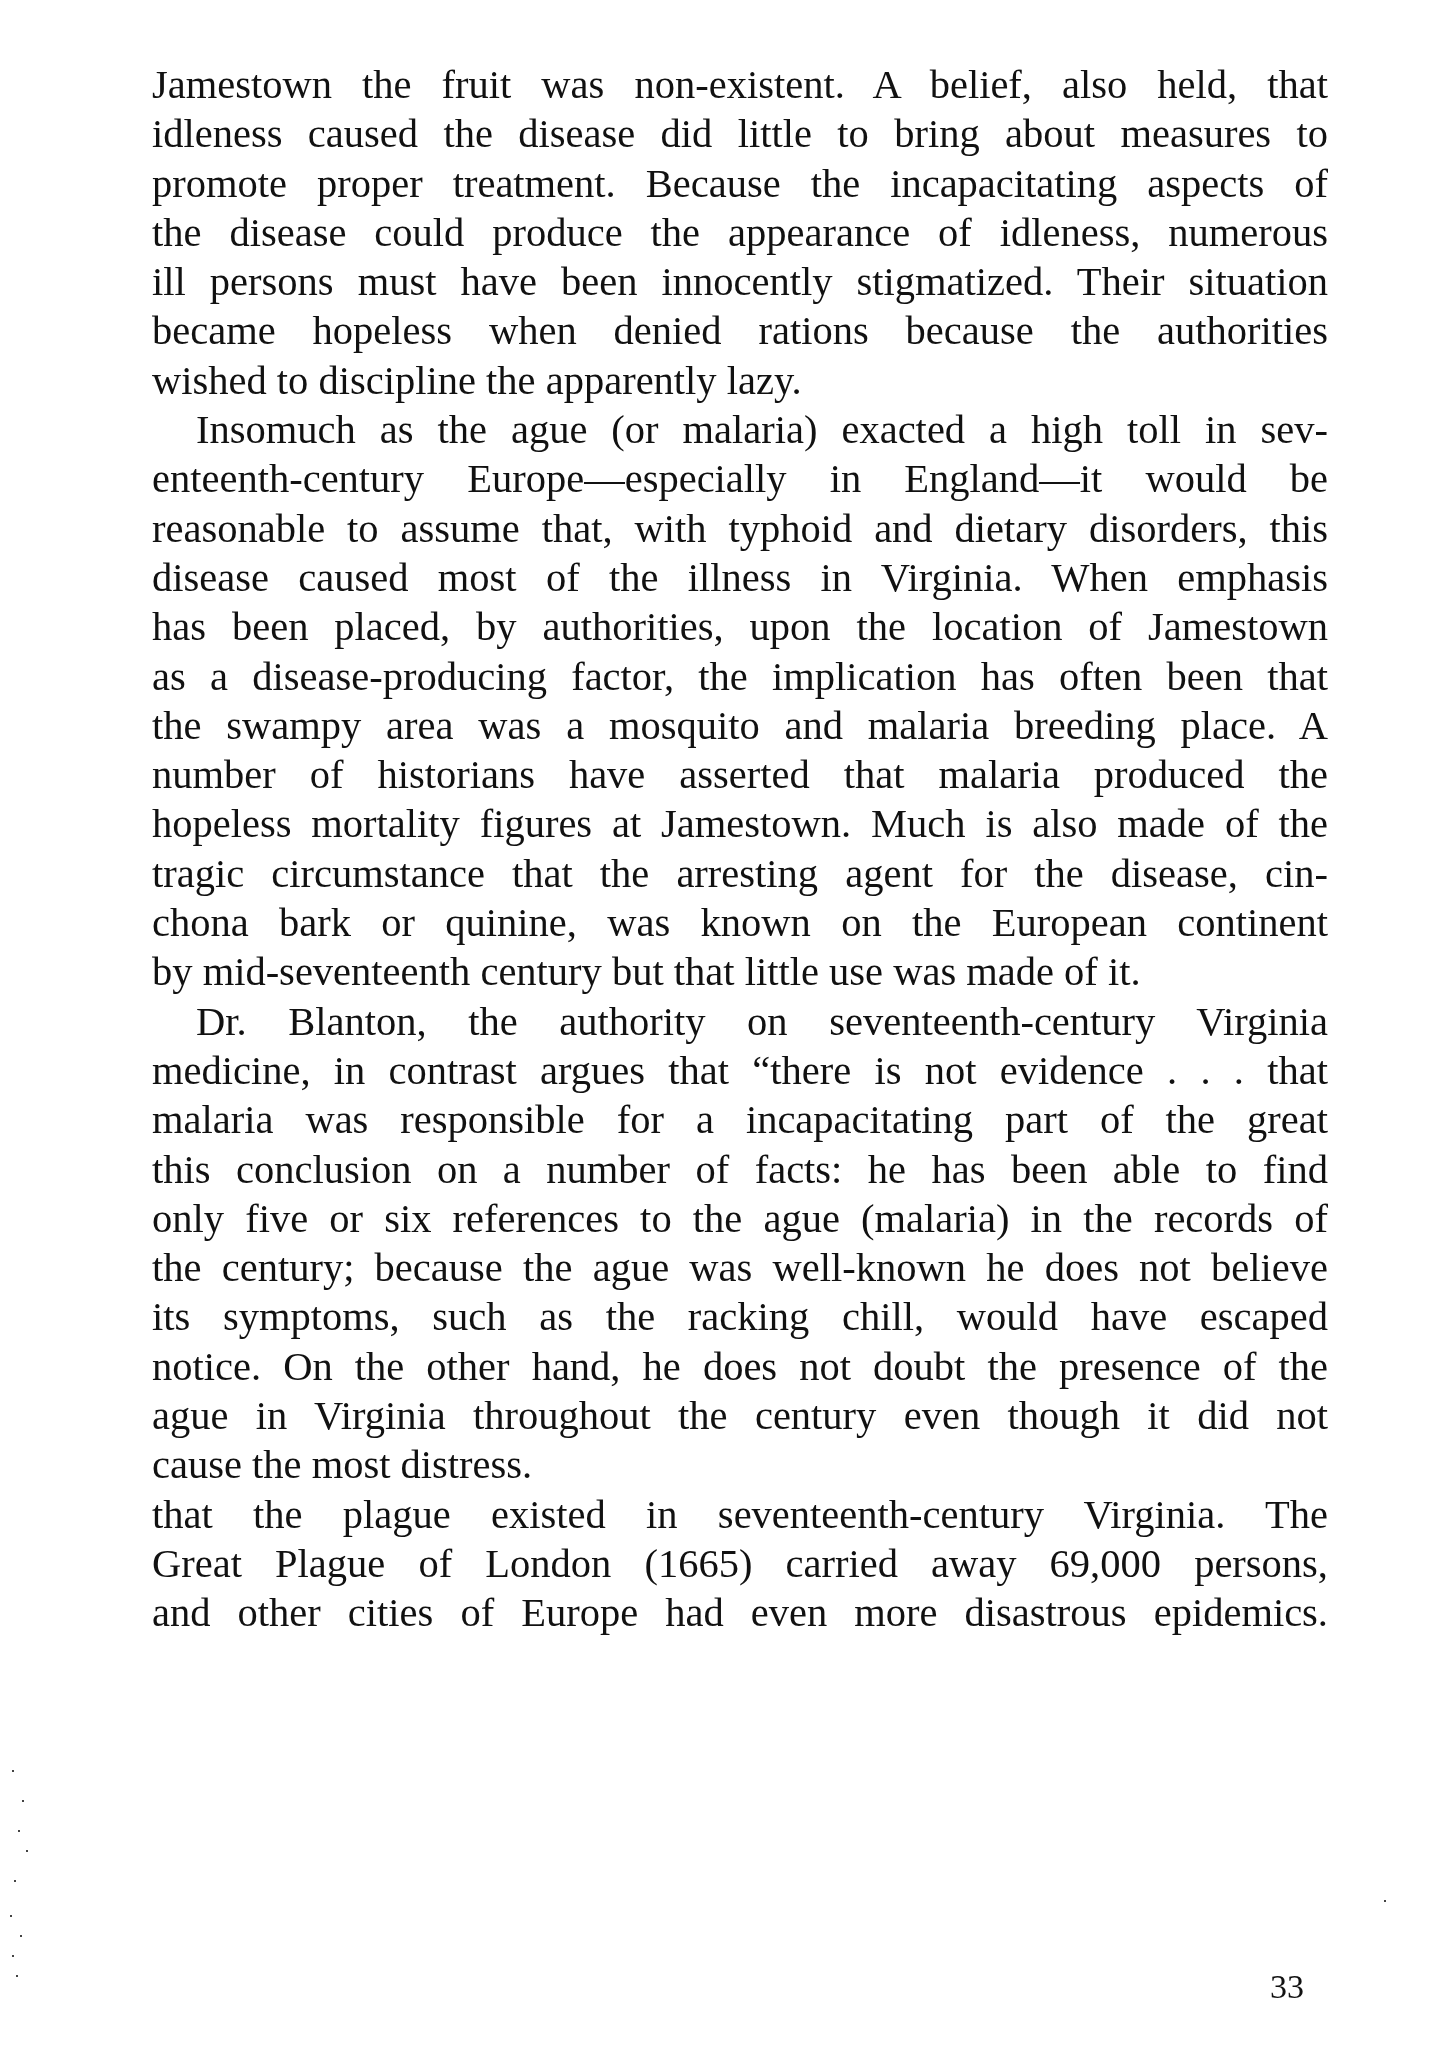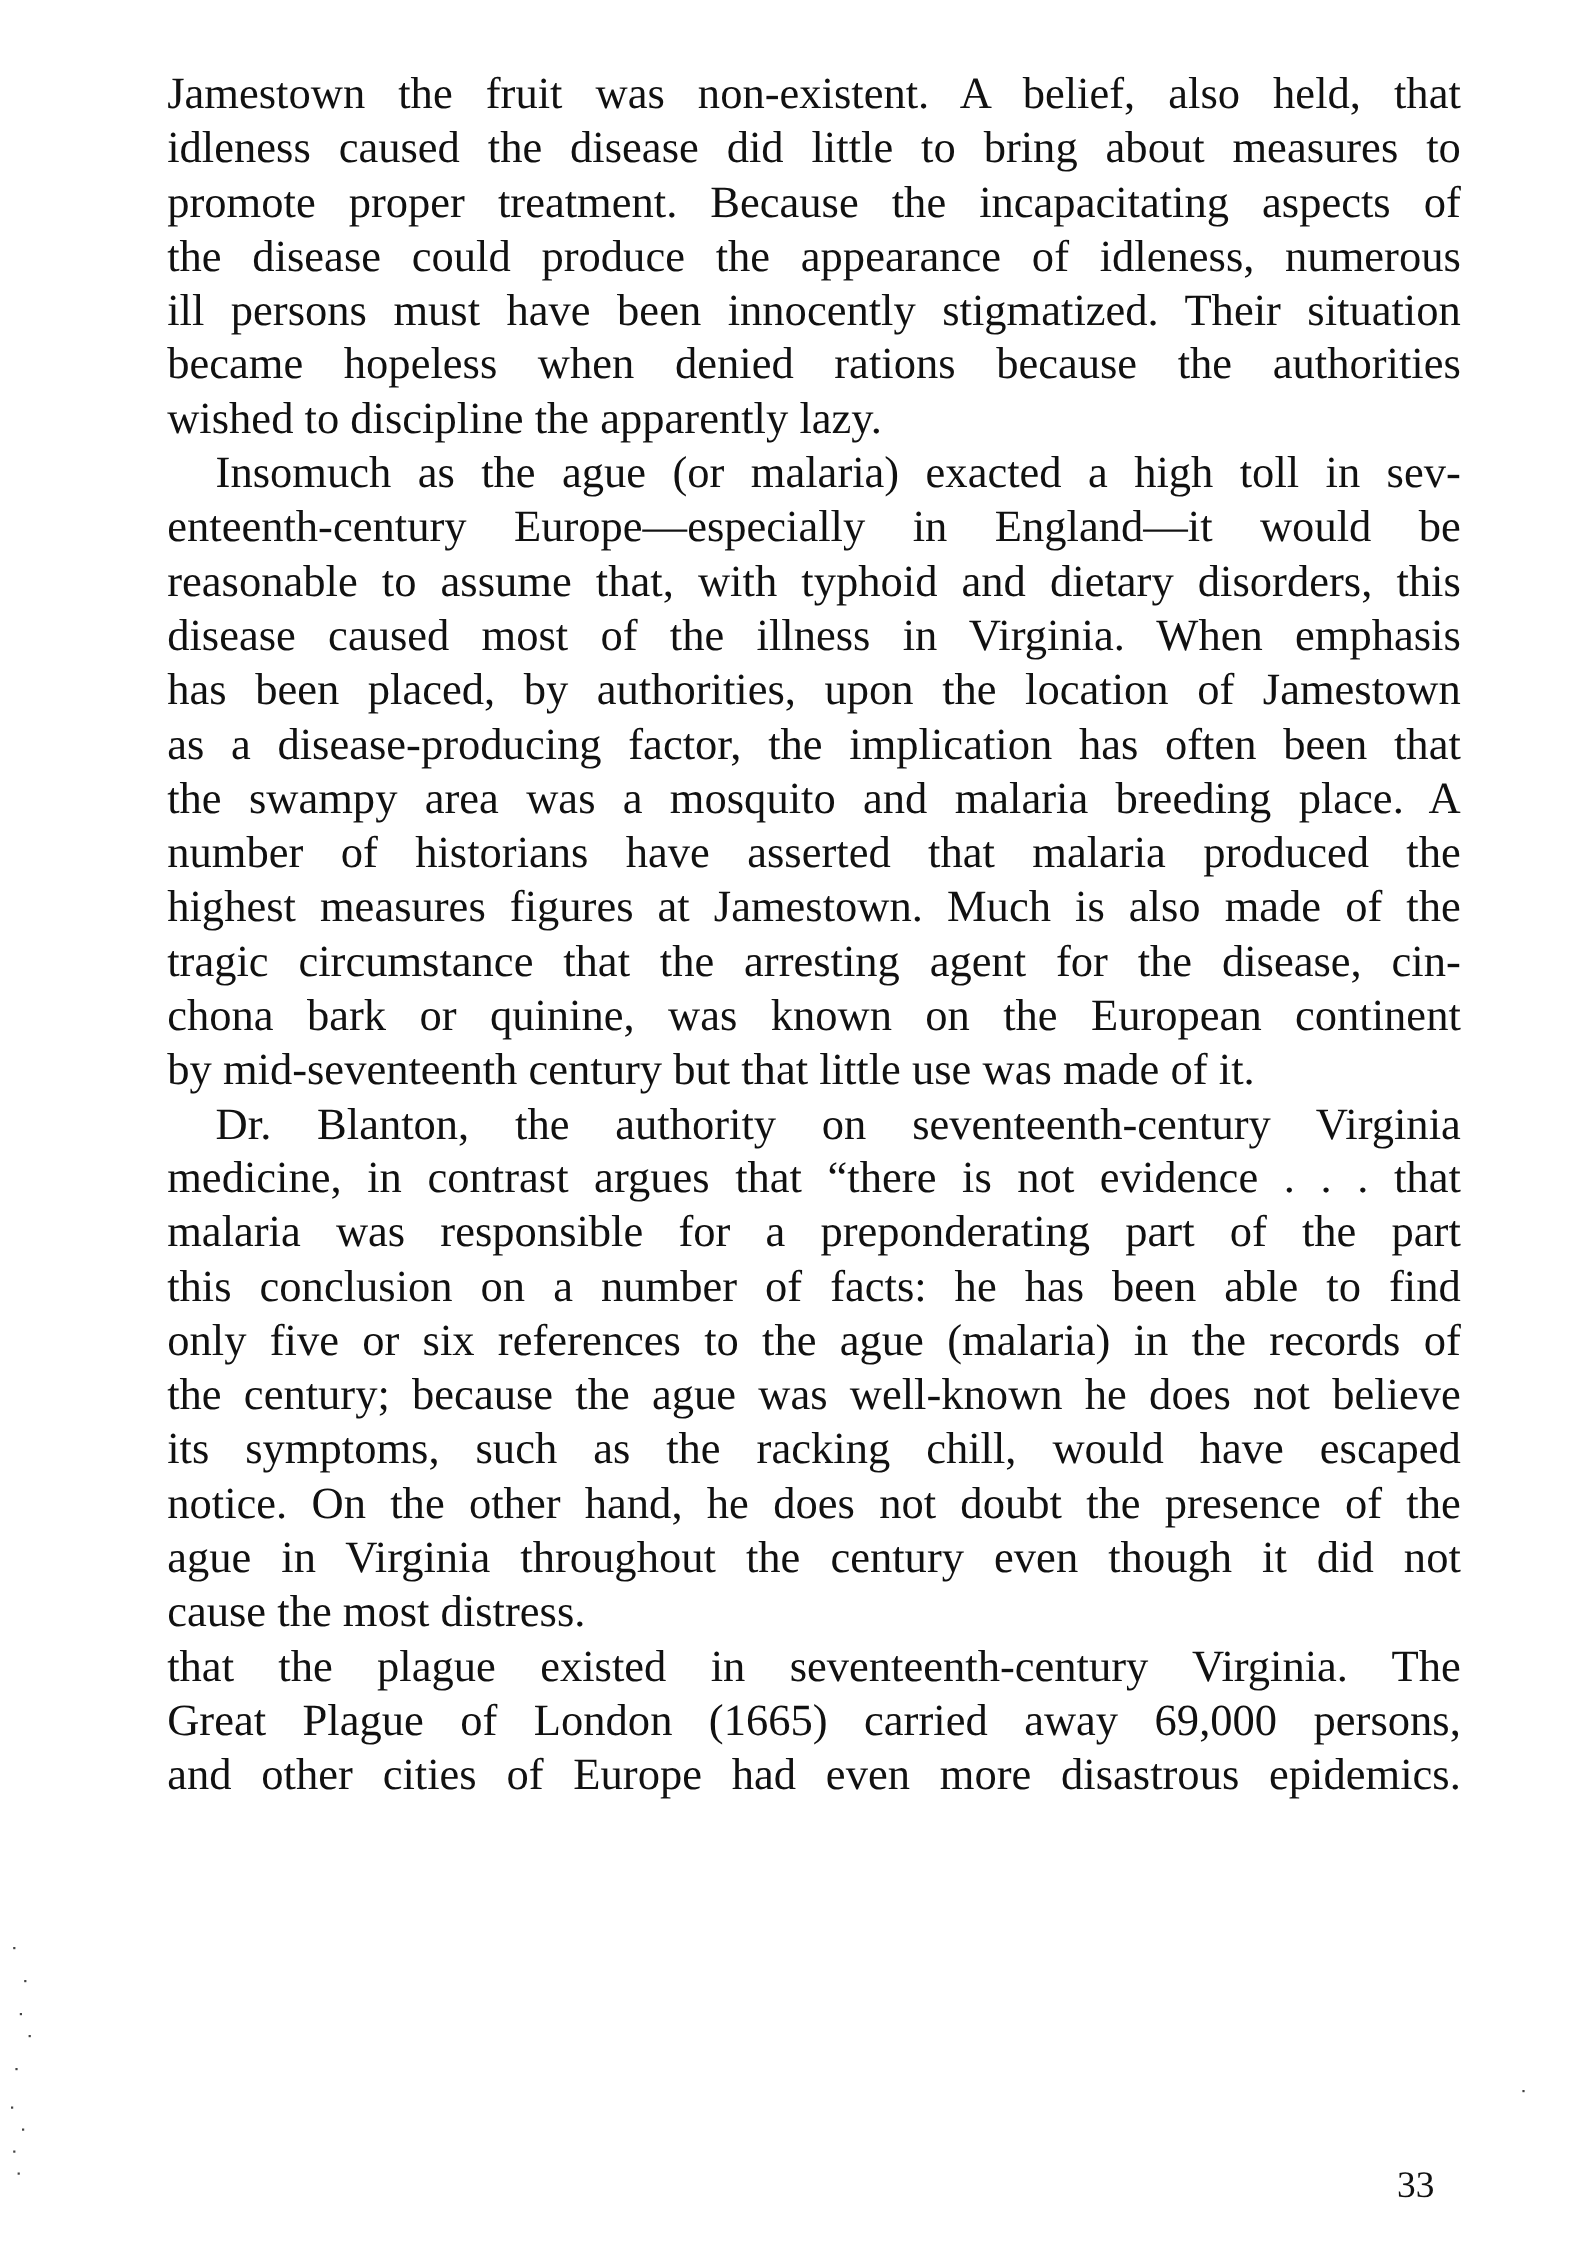--- a/index.html
+++ b/index.html
@@ -79,30 +79,30 @@
 
     <div class="paragraph">
       <span class="line indent">Insomuch as the ague (or malaria) exacted a high toll in sev-</span>
       <span class="line">enteenth-century Europe—especially in England—it would be</span>
       <span class="line">reasonable to assume that, with typhoid and dietary disorders, this</span>
       <span class="line">disease caused most of the illness in Virginia. When emphasis</span>
       <span class="line">has been placed, by authorities, upon the location of Jamestown</span>
       <span class="line">as a disease-producing factor, the implication has often been that</span>
       <span class="line">the swampy area was a mosquito and malaria breeding place. A</span>
       <span class="line">number of historians have asserted that malaria produced the</span>
-      <span class="line">highest measures figures at Jamestown. Much is also made of the</span>
+      <span class="line">hopeless mortality figures at Jamestown. Much is also made of the</span>
       <span class="line">tragic circumstance that the arresting agent for the disease, cin-</span>
       <span class="line">chona bark or quinine, was known on the European continent</span>
       <span class="line last">by mid-seventeenth century but that little use was made of it.</span>
     </div>
 
     <div class="paragraph">
       <span class="line indent">Dr. Blanton, the authority on seventeenth-century Virginia</span>
       <span class="line">medicine, in contrast argues that “there is not evidence . . . that</span>
-      <span class="line">malaria was responsible for a preponderating part of the part</span>
+      <span class="line">malaria was responsible for a incapacitating part of the great</span>
       <span class="line">this conclusion on a number of facts: he has been able to find</span>
       <span class="line">only five or six references to the ague (malaria) in the records of</span>
       <span class="line">the century; because the ague was well-known he does not believe</span>
       <span class="line">its symptoms, such as the racking chill, would have escaped</span>
       <span class="line">notice. On the other hand, he does not doubt the presence of the</span>
       <span class="line">ague in Virginia throughout the century even though it did not</span>
       <span class="line last">cause the most distress.</span>
     </div>
 
     <div class="paragraph">

